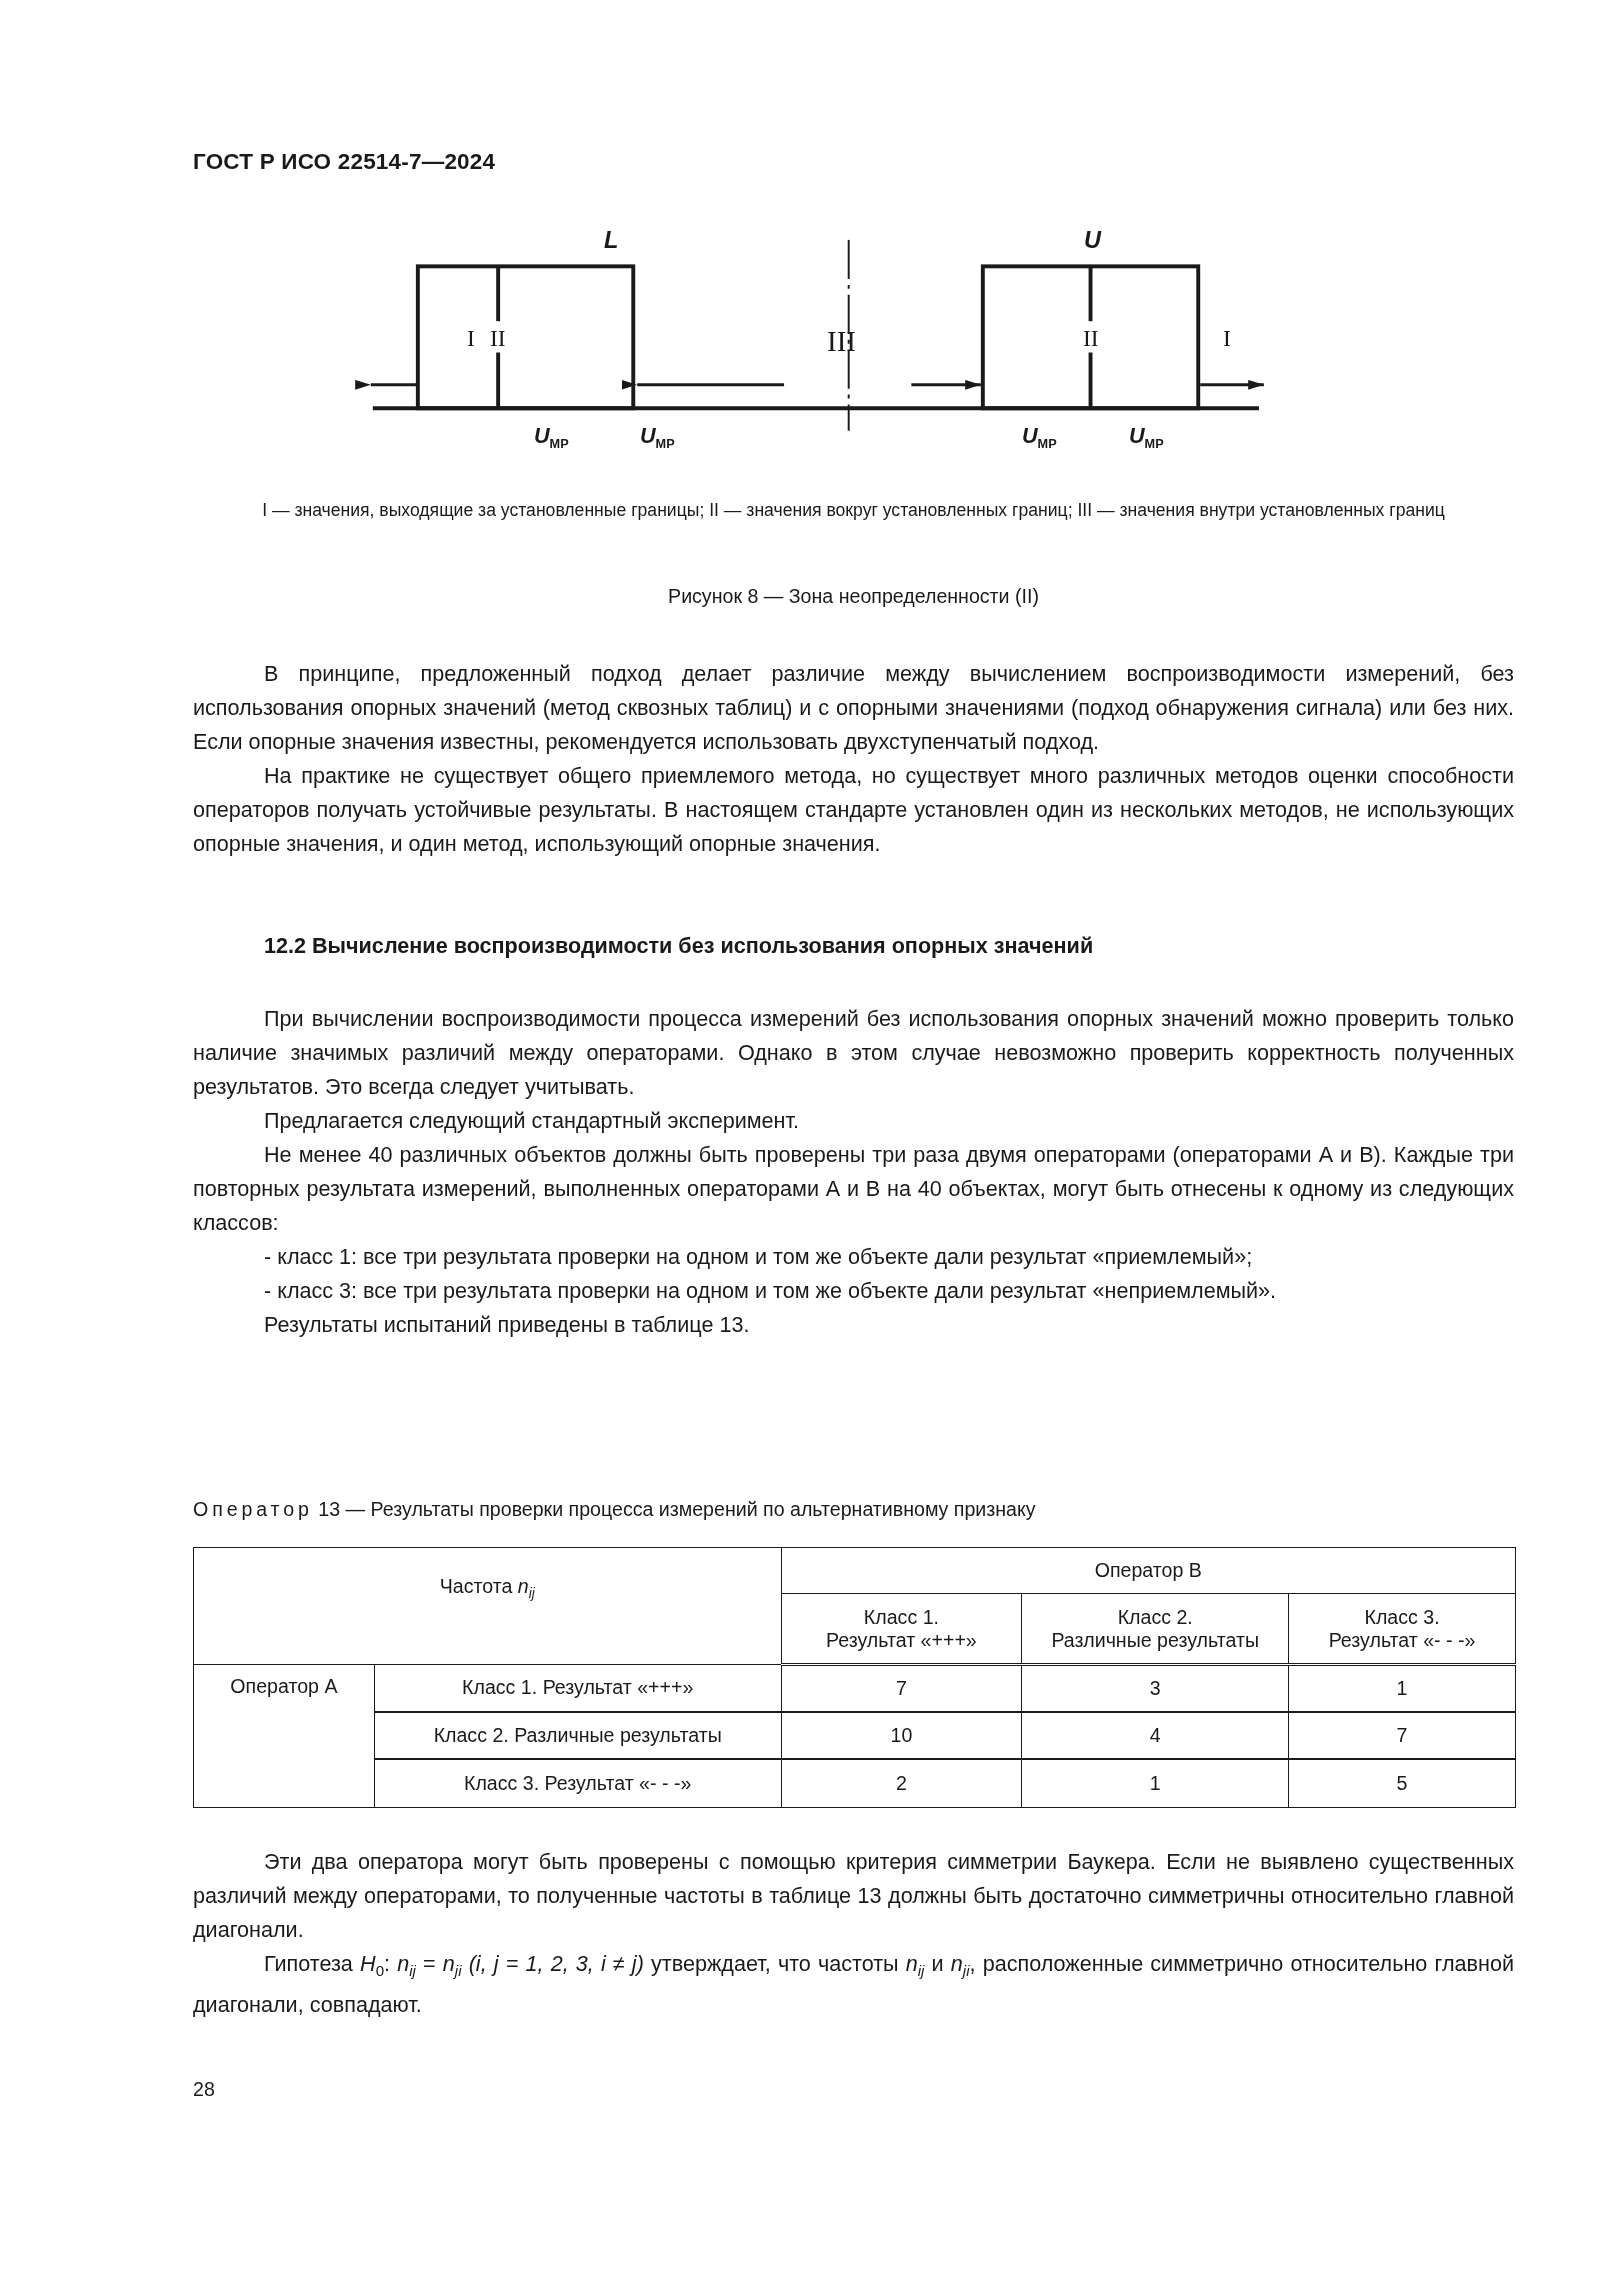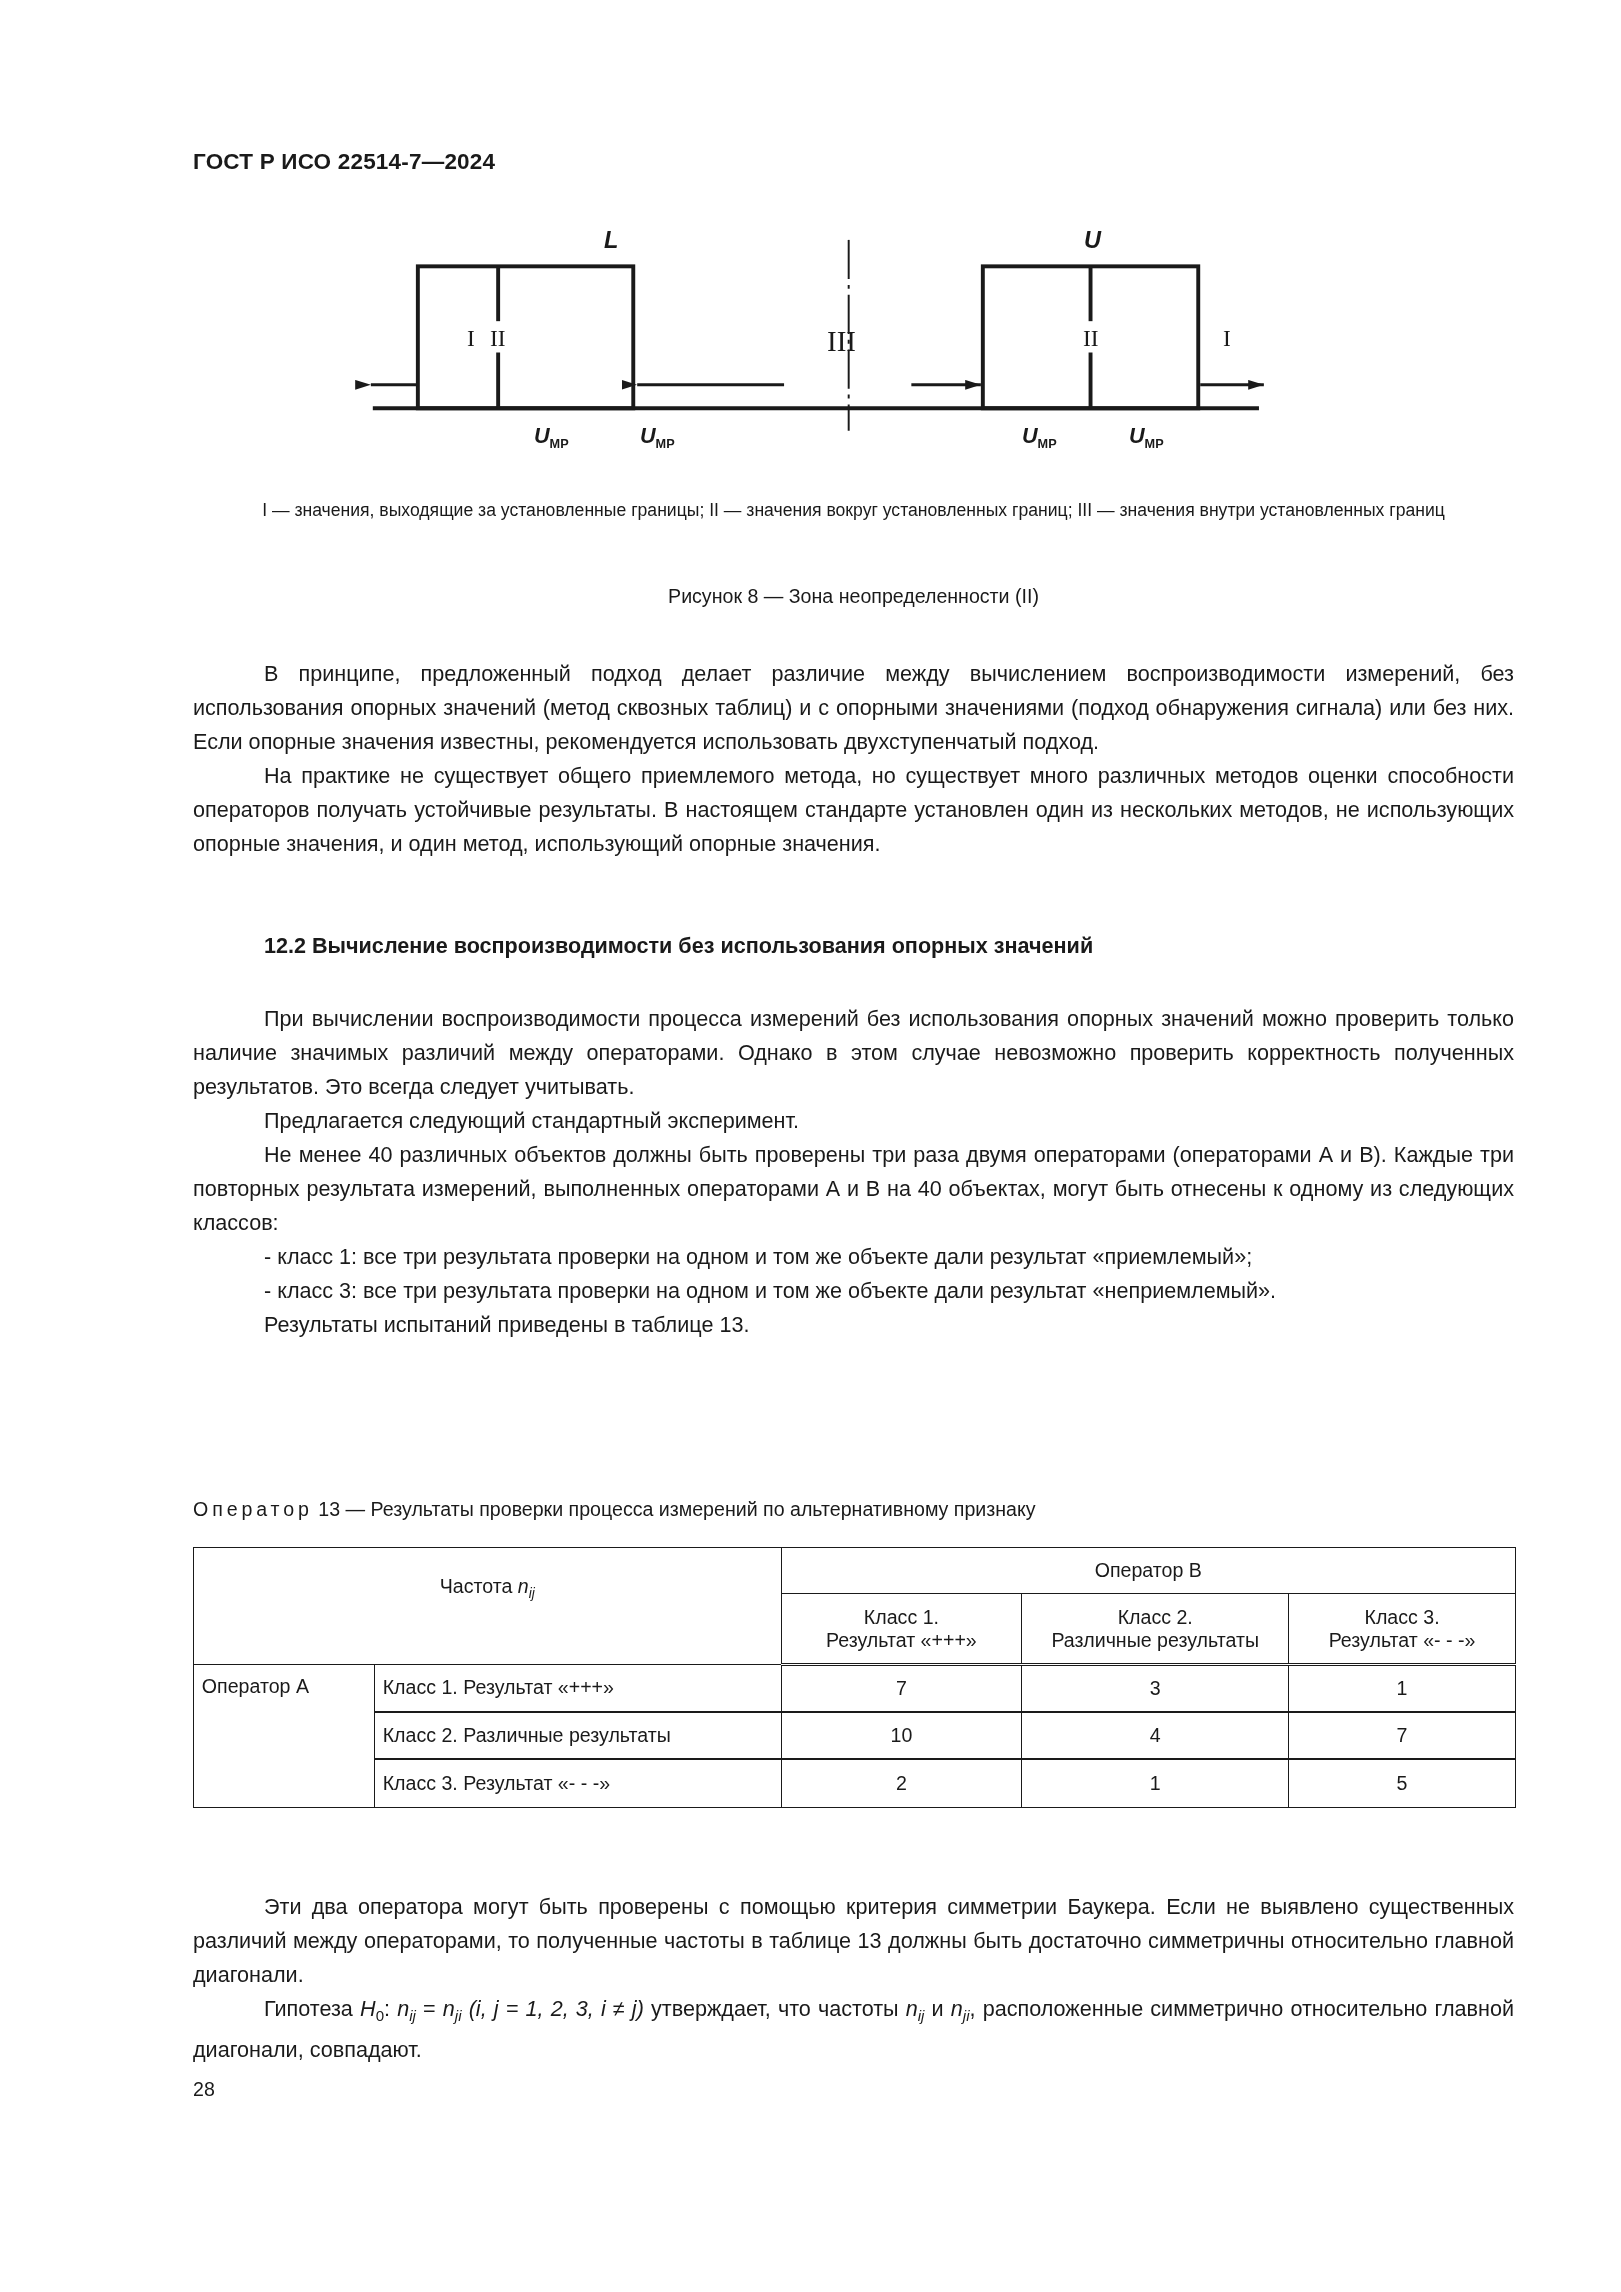--- a/index.html
+++ b/index.html
@@ -35,21 +35,21 @@
     }
     .table-title .spaced { letter-spacing: 3.9px; }
     table.data {
       position: absolute; left: 193px; top: 1547px; width: 1323px;
       border-collapse: collapse; font-size: 19.6px;
     }
     table.data td {
       border: 1.5px solid #1a1a1a; text-align: center; vertical-align: middle;
       padding: 0 7.8px;
     }
-    table.data td.left { text-align: left; }
+    table.data td.left { text-align: center; }
     table.data td.top { vertical-align: top; padding-top: 9.8px; }
     table.data tr.hdr-sep td { border-bottom: 3.9px double #1a1a1a; }
     table.data tr.thick td { border-top: 2.9px solid #1a1a1a; margin-top: 18px; }
     .page-number {
       position: absolute; left: 193px; top: 2078px; font-size: 19.6px;
     }
     i.var { font-style: italic; }
     sub { font-size: 70%; }
   </style>
 </head>
@@ -158,19 +158,19 @@
   </tr>
   <tr class="thick" style="height:49px;">
     <td class="left">Класс 3. Результат «- - -»</td>
     <td>2</td>
     <td>1</td>
     <td>5</td>
   </tr>
 </tbody>
   </table>
 
-<div class="body-text" style="top:1845px;margin-top:45px;">
+<div class="body-text" style="top:1845px;">
   <p class="indent">Эти два оператора могут быть проверены с помощью критерия симметрии Баукера. Если не выявлено существенных различий между операторами, то полученные частоты в таблице 13 должны быть достаточно симметричны относительно главной диагонали.</p>
   <p class="indent"><span>Гипотеза </span><i>H</i><sub>0</sub><span>: </span><i>n</i><sub><i>ij</i></sub><span> = </span><i>n</i><sub><i>ji</i></sub> <i>(i, j = 1, 2, 3, i ≠ j)</i><span> утверждает, что частоты </span><i>n</i><sub><i>ij</i></sub><span> и </span><i>n</i><sub><i>ji</i></sub><span>, расположенные симметрично относительно главной диагонали, совпадают.</span></p>
 </div>
 
 <div class="page-number">28</div>
 
 
 </body></html>

